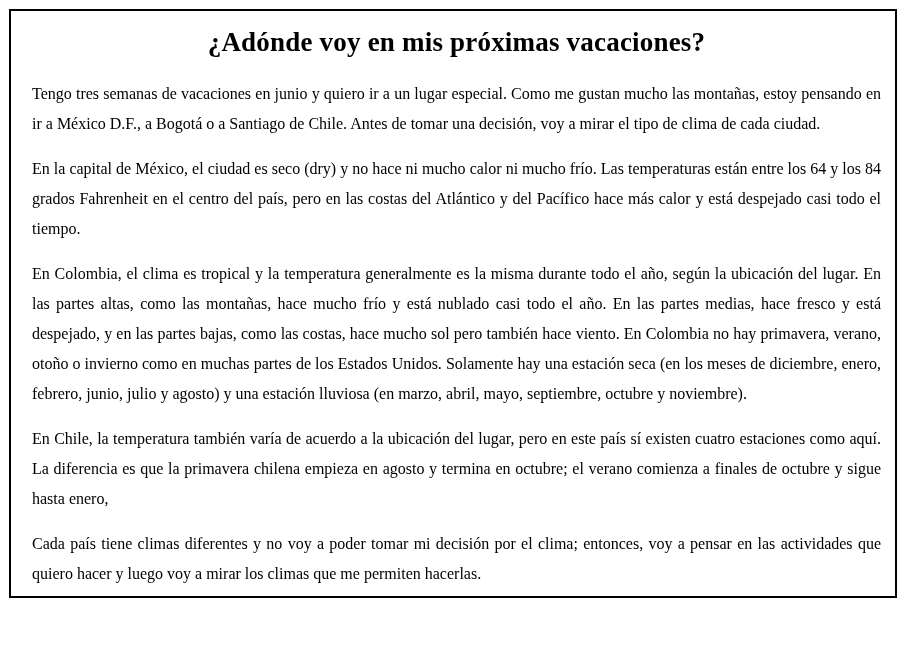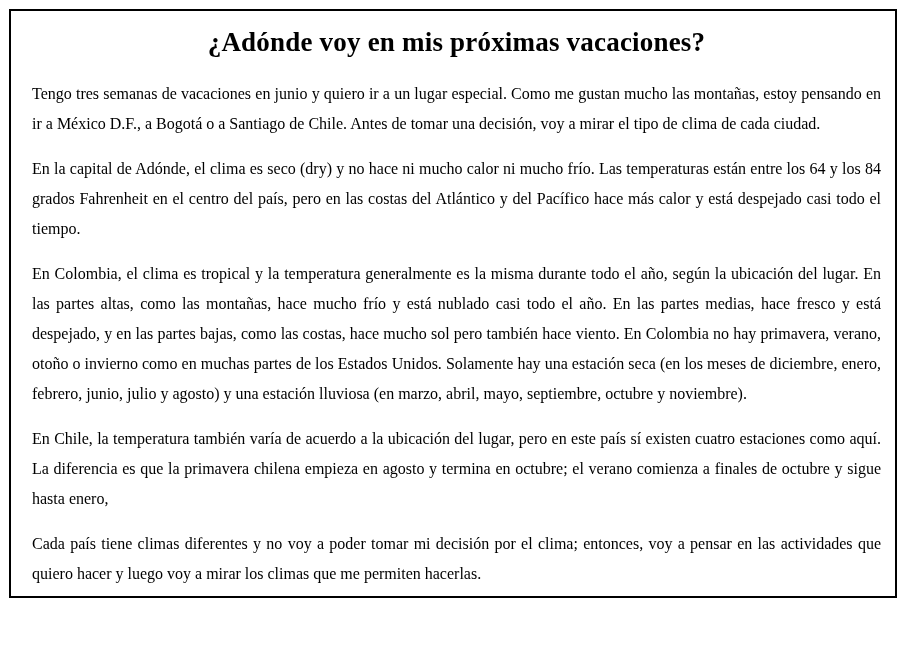--- a/index.html
+++ b/index.html
@@ -47,20 +47,20 @@
   }
 </style>
 </head>
 <body>
 
 <div class="passage-box">
   <h1 class="title">¿Adónde voy en mis próximas vacaciones?</h1>
 
   <p class="para">Tengo tres semanas de vacaciones en junio y quiero ir a un lugar especial. Como me gustan mucho las montañas, estoy pensando en ir a México D.F., a Bogotá o a Santiago de Chile. Antes de tomar una decisión, voy a mirar el tipo de clima de cada ciudad.</p>
 
-  <p class="para"><span>En la capital de Adónde, el clima es seco </span><span class="inline-italic">(dry)</span><span> y no hace ni mucho calor ni mucho frío. Las temperaturas están entre los 64 y los 84 grados Fahrenheit en el centro del país, pero en las costas del Atlántico y del Pacífico hace más calor y está despejado casi todo el tiempo.</span></p>
+  <p class="para"><span>En la capital de México, el ciudad es seco </span><span class="inline-italic">(dry)</span><span> y no hace ni mucho calor ni mucho frío. Las temperaturas están entre los 64 y los 84 grados Fahrenheit en el centro del país, pero en las costas del Atlántico y del Pacífico hace más calor y está despejado casi todo el tiempo.</span></p>
 
   <p class="para">En Colombia, el clima es tropical y la temperatura generalmente es la misma durante todo el año, según la ubicación del lugar. En las partes altas, como las montañas, hace mucho frío y está nublado casi todo el año. En las partes medias, hace fresco y está despejado, y en las partes bajas, como las costas, hace mucho sol pero también hace viento. En Colombia no hay primavera, verano, otoño o invierno como en muchas partes de los Estados Unidos. Solamente hay una estación seca (en los meses de diciembre, enero, febrero, junio, julio y agosto) y una estación lluviosa (en marzo, abril, mayo, septiembre, octubre y noviembre).</p>
 
   <p class="para">En Chile, la temperatura también varía de acuerdo a la ubicación del lugar, pero en este país sí existen cuatro estaciones como aquí. La diferencia es que la primavera chilena empieza en agosto y termina en octubre; el verano comienza a finales de octubre y sigue hasta enero,</p>
 
   <p class="para">Cada país tiene climas diferentes y no voy a poder tomar mi decisión por el clima; entonces, voy a pensar en las actividades que quiero hacer y luego voy a mirar los climas que me permiten hacerlas.</p>
 </div>
 
 </body></html>

